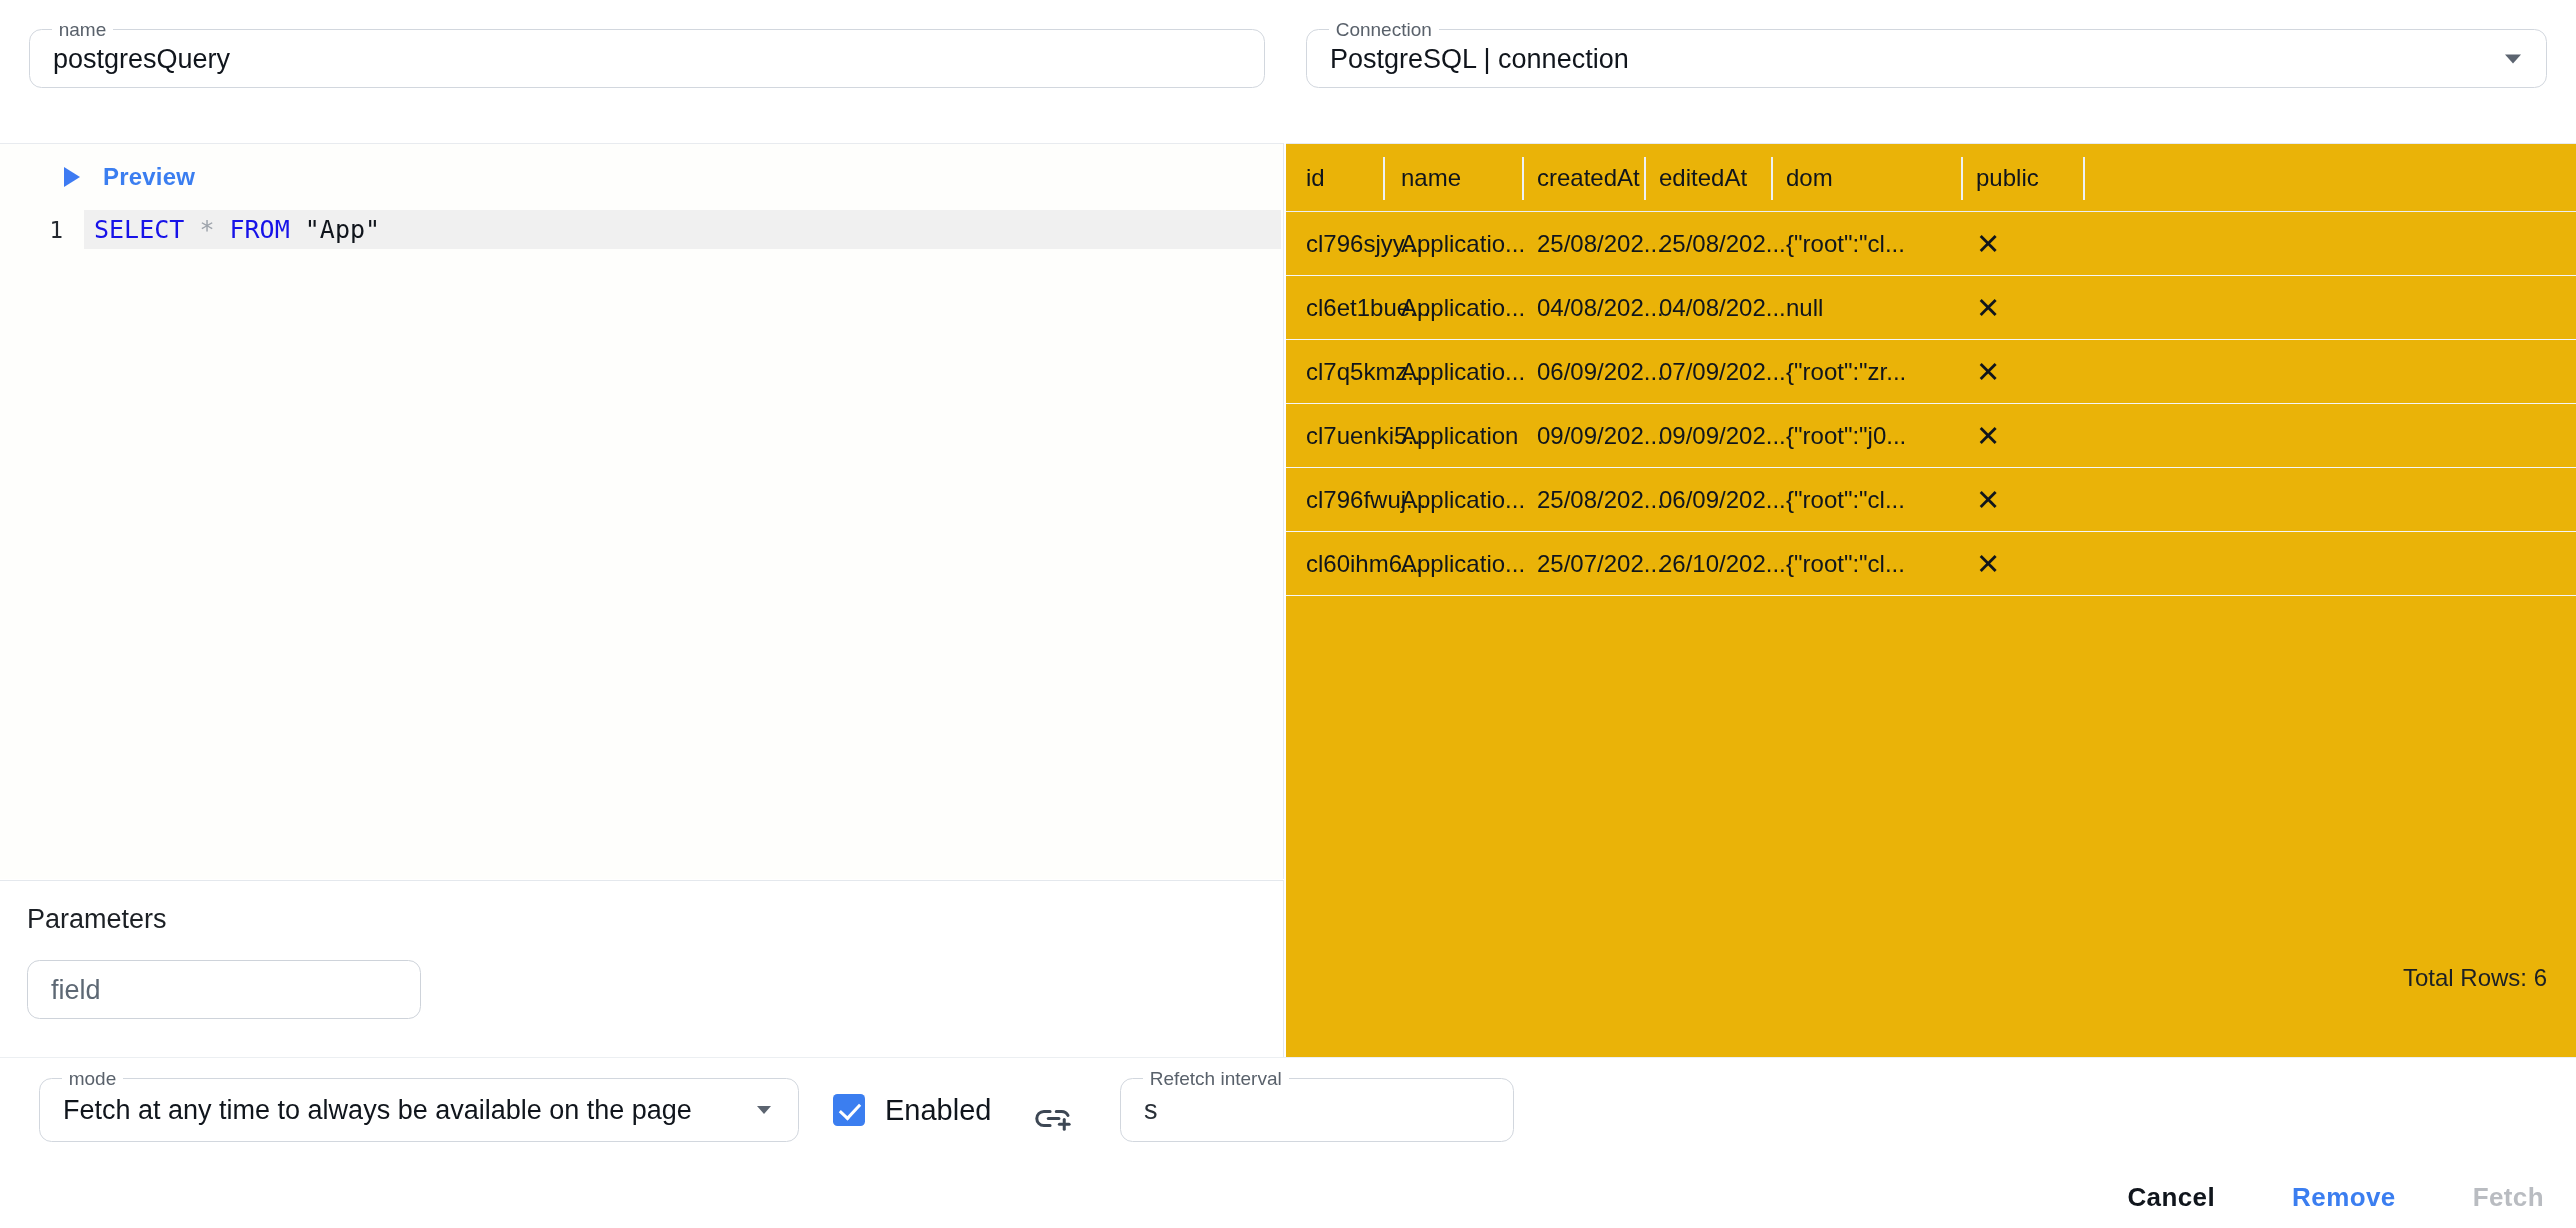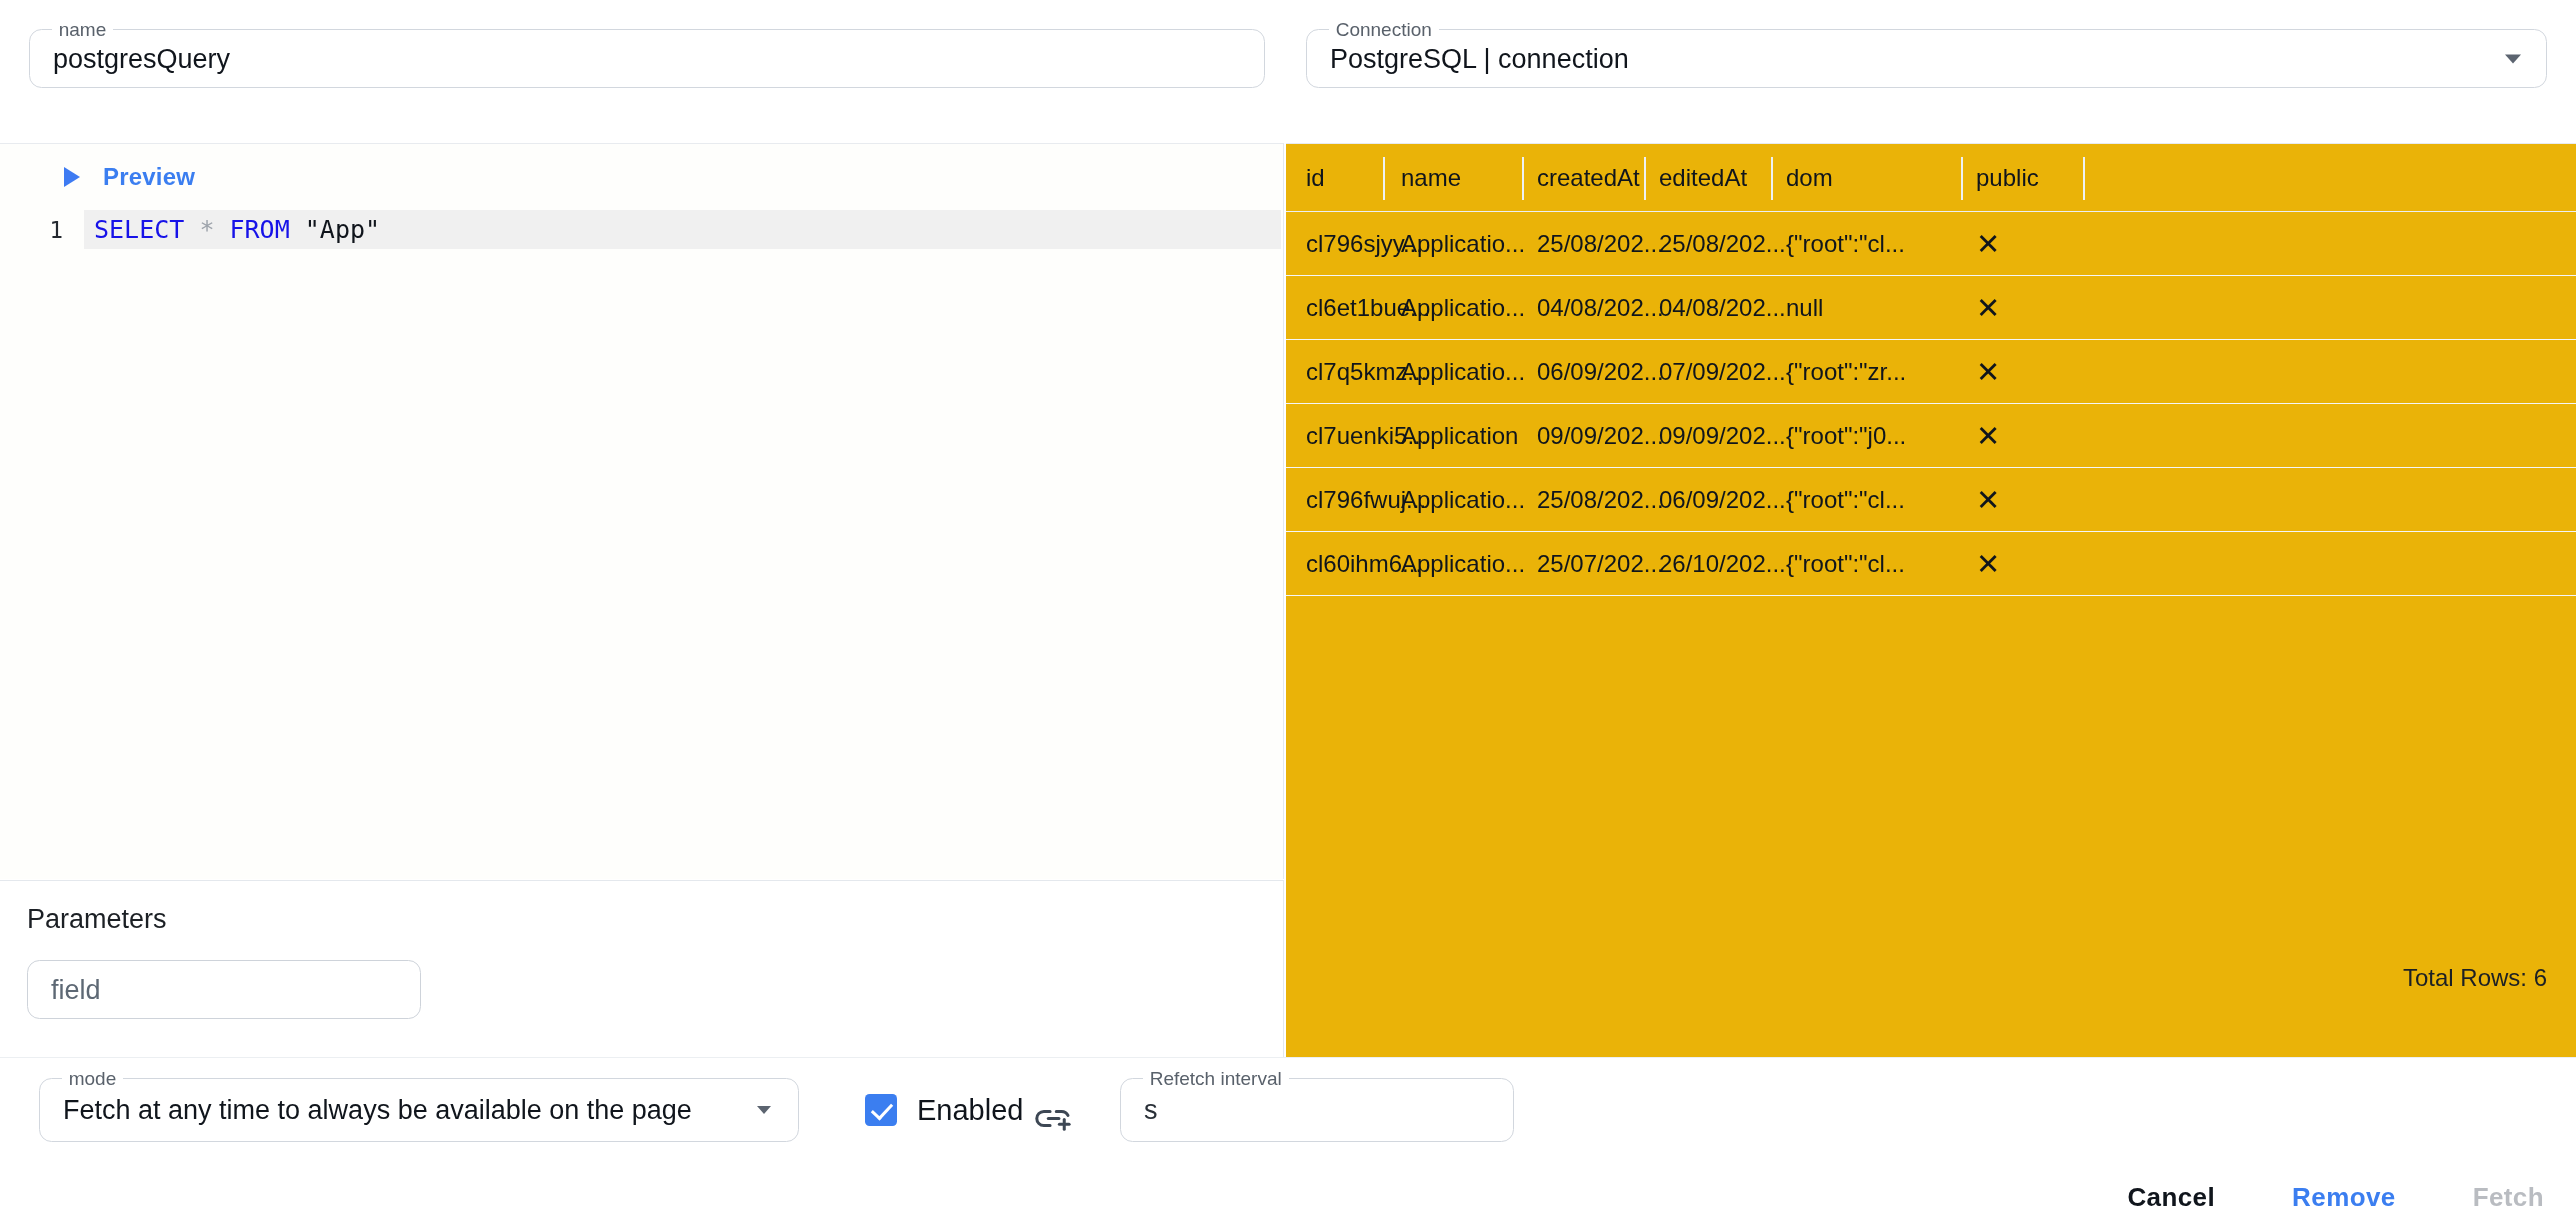--- a/index.html
+++ b/index.html
@@ -183,21 +183,21 @@
   #mode-select .value { font-size: 27px; }
   #mode-select .caret {
     right: 27px;
     border-left: 7.2px solid transparent;
     border-right: 7.2px solid transparent;
     border-top: 8px solid #5c6470;
   }
 
   .enabled-wrap {
     position: absolute; left: 833px; top: 20px;
-    height: 64px; display: flex; align-items: center; margin-left: 32px;
+    height: 64px; display: flex; align-items: center;
   }
   .checkbox {
     width: 32px; height: 32px;
     background: #3b7ef0;
     border-radius: 4.5px;
     position: relative;
     margin-right: 20px;
   }
   .checkbox::after {
     content: "";

